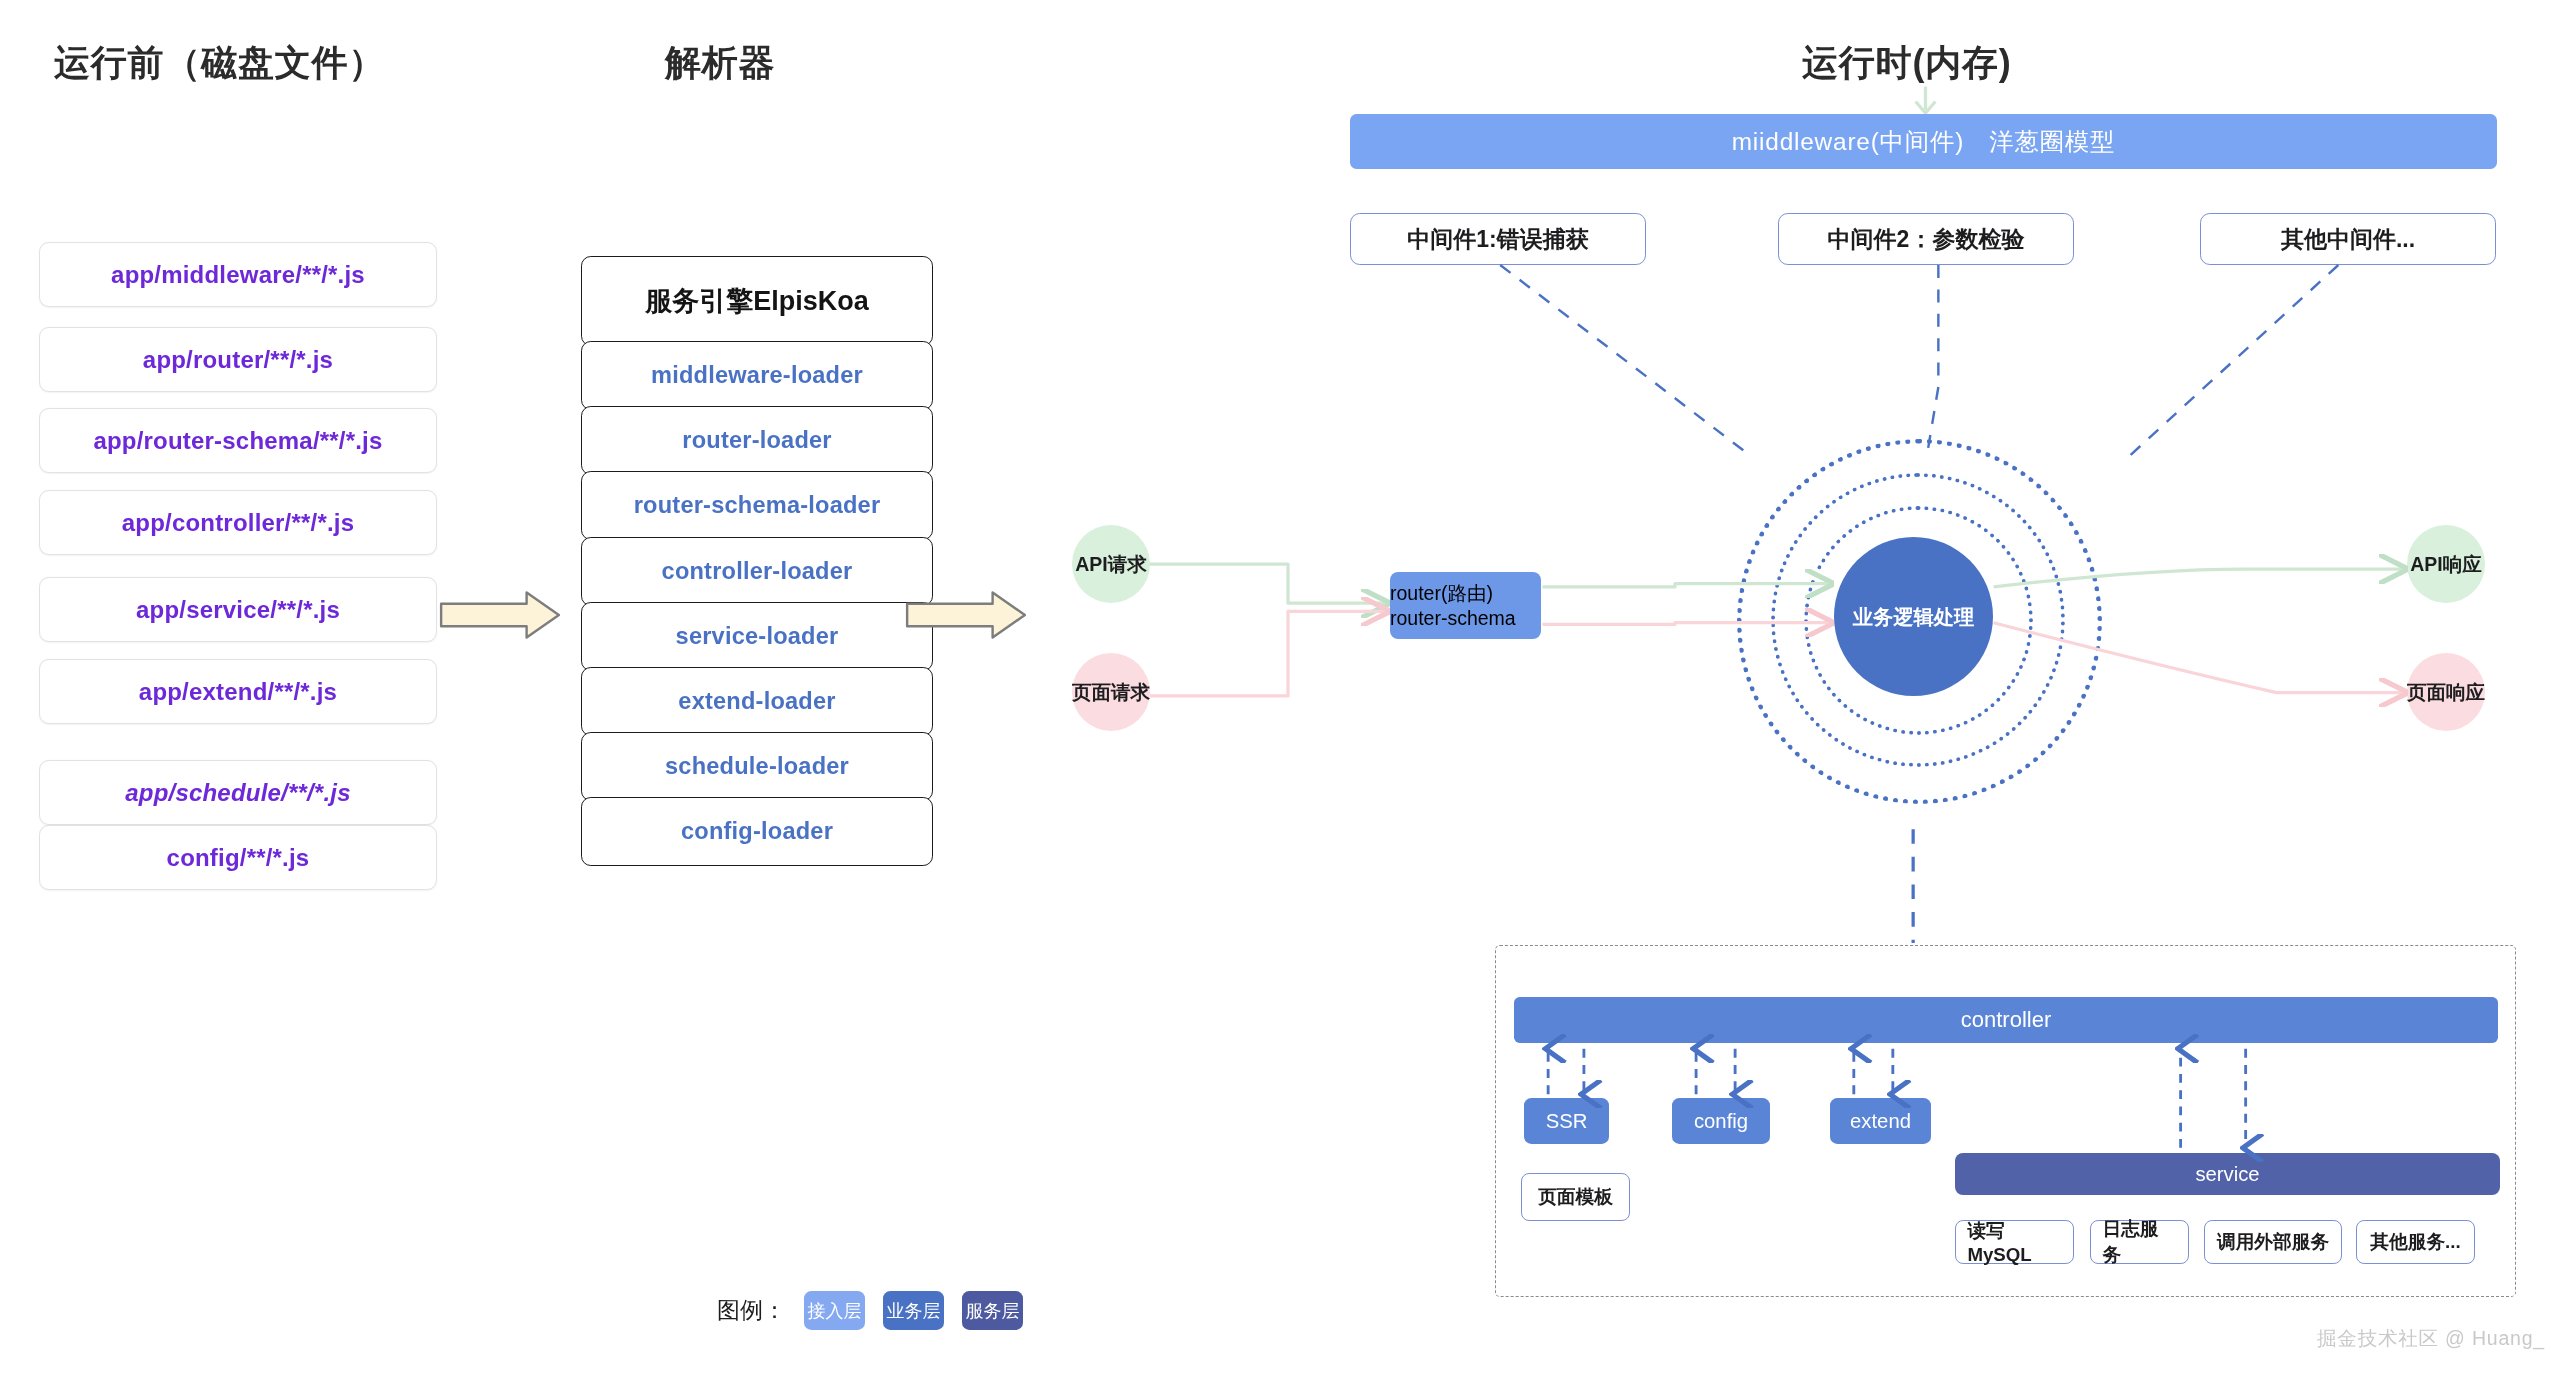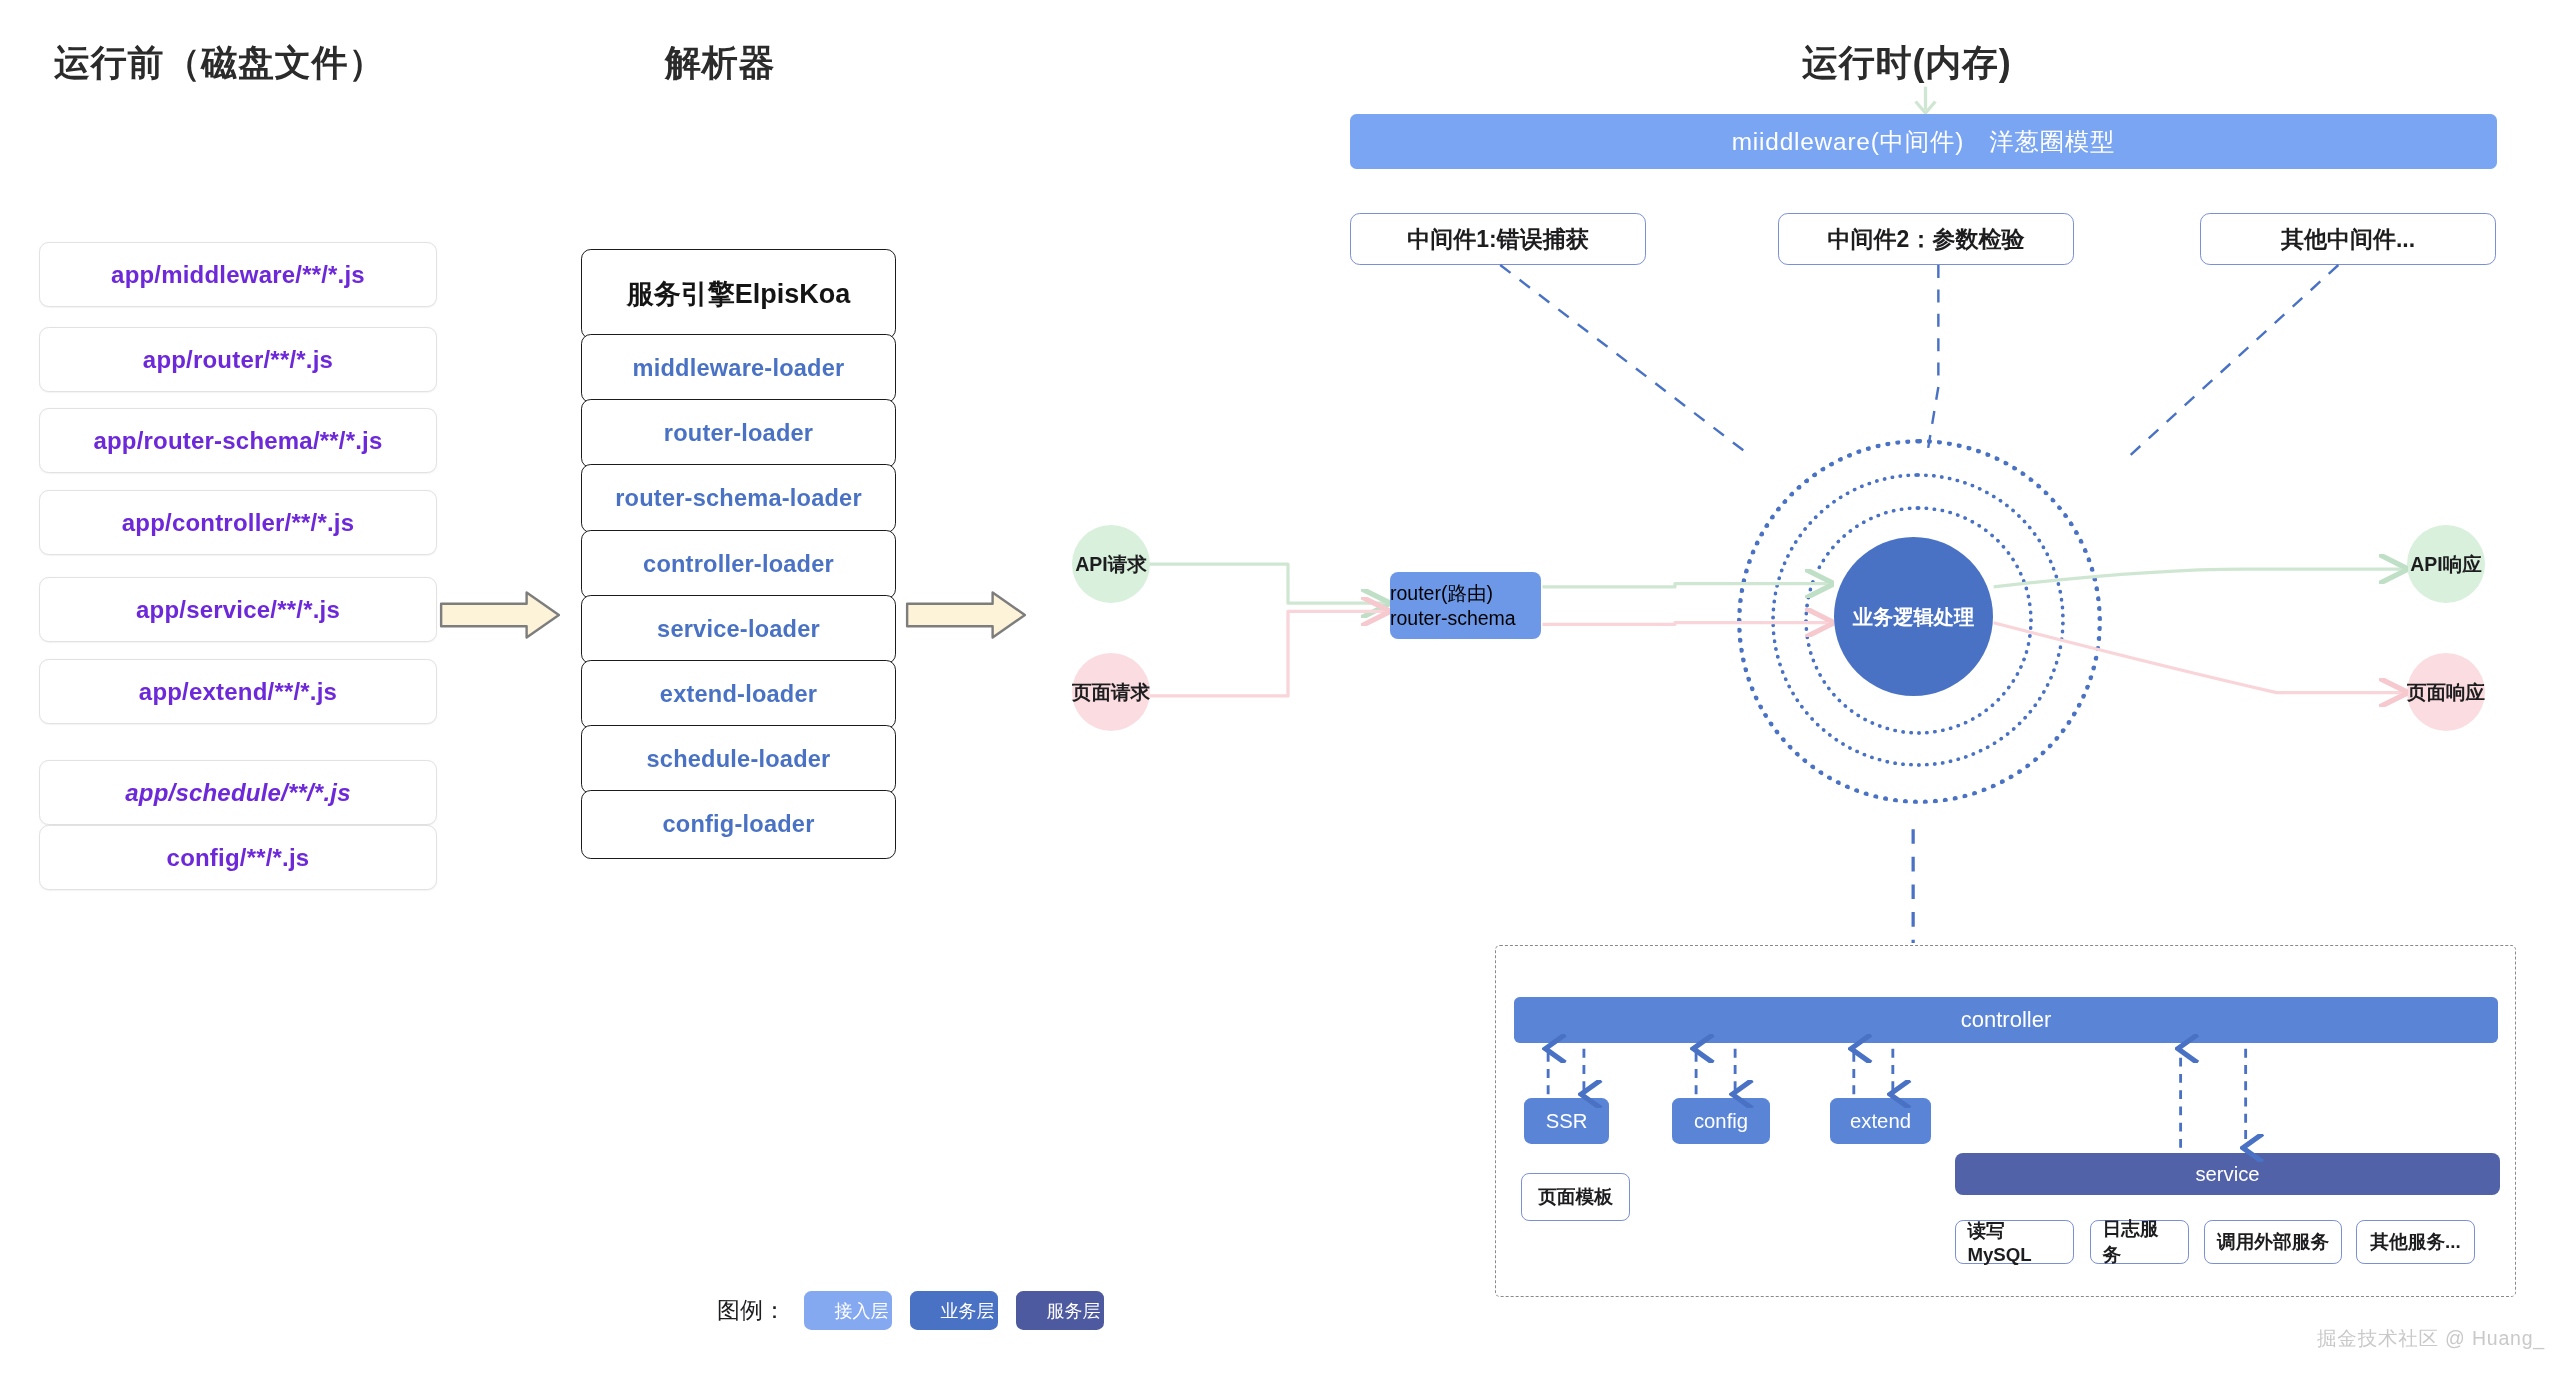--- a/index.html
+++ b/index.html
@@ -17,21 +17,21 @@
   
   .file-box{
     position:absolute;left:39px;width:396px;height:63px;
     border:0.8px solid #e2e2e4;border-radius:9.8px;background:#ffffff;
     box-shadow:0 0.8px 1.6px rgba(0,0,0,.05);
     display:flex;align-items:center;justify-content:center;
     font-size:24px;font-weight:bold;color:#6d28d9;letter-spacing:0.2px;
   }
   
   #parser-panel{
-    position:absolute;left:581px;top:249px;width:313px;height:651px;
+    position:absolute;left:581px;top:256px;width:313px;height:651px;padding-left:37px;
   }
   .parser-head{
     position:absolute;left:0;top:0;width:100%;height:88px;
     border:1.6px solid #1b1b1b;border-radius:9.8px;background:#fff;
     display:flex;align-items:center;justify-content:center;
     font-size:27px;font-weight:bold;color:#141414;
   }
   .loader-box{
     position:absolute;left:0;width:100%;height:67px;
     border:1.6px solid #1b1b1b;border-radius:9.8px;background:#fff;
@@ -112,21 +112,21 @@
     border:1.6px solid #7b8fd4;border-radius:8.1px;background:#fff;
     display:flex;align-items:center;justify-content:center;
     font-size:18.7px;font-weight:bold;color:#1d1d1f;
   }
   
   #legend{position:absolute;left:717px;top:1291px;display:flex;align-items:center;gap:18px;}
   #legend .lbl{font-size:23px;color:#1d1d1f;}
   .legend-chip{
     width:61px;height:39px;border-radius:7.3px;
     display:flex;align-items:center;justify-content:center;
-    color:#ffffff;font-size:18px;padding-left:27px;
+    color:#ffffff;font-size:18px;
   }
   
   #watermark{
     position:absolute;left:1976px;top:1325px;width:569px;text-align:right;
     font-size:19.5px;color:#c9c9c9;letter-spacing:0.8px;
   }
   svg{overflow:visible;}
 </style>
 </head>
 <body>

